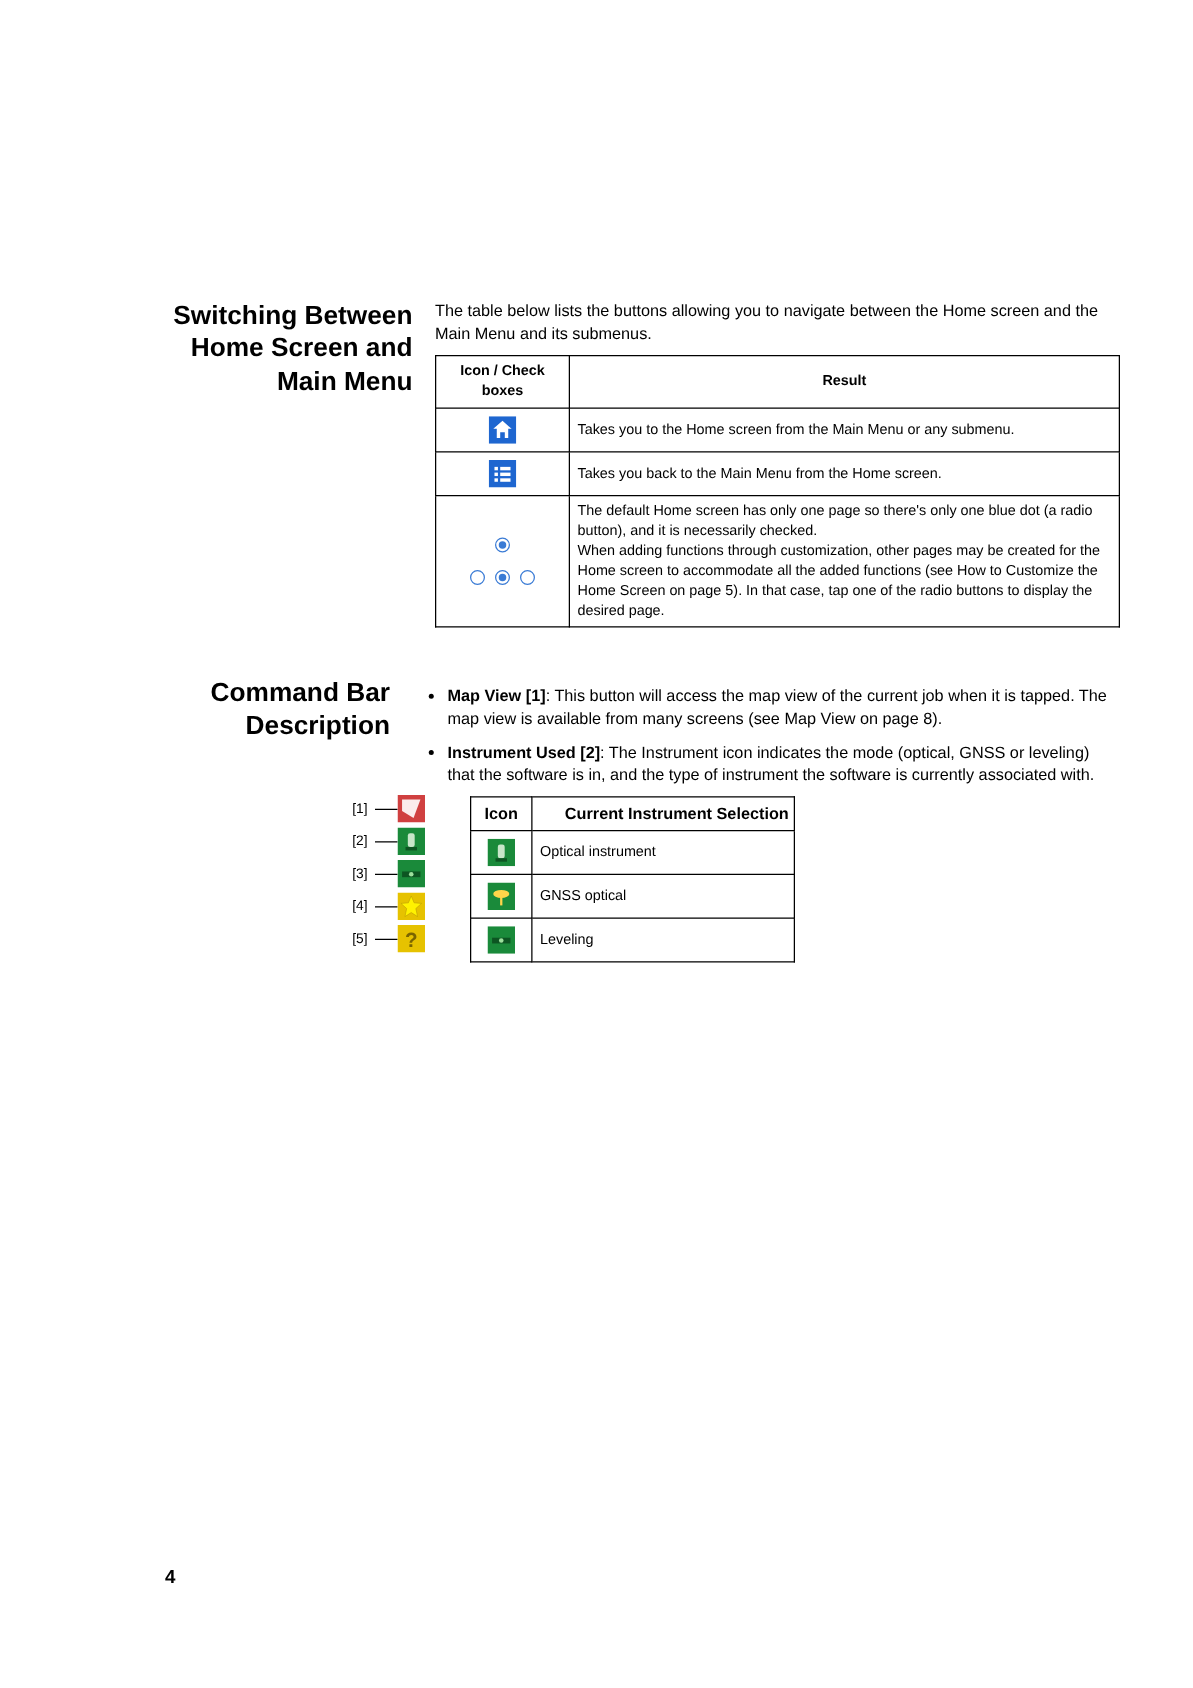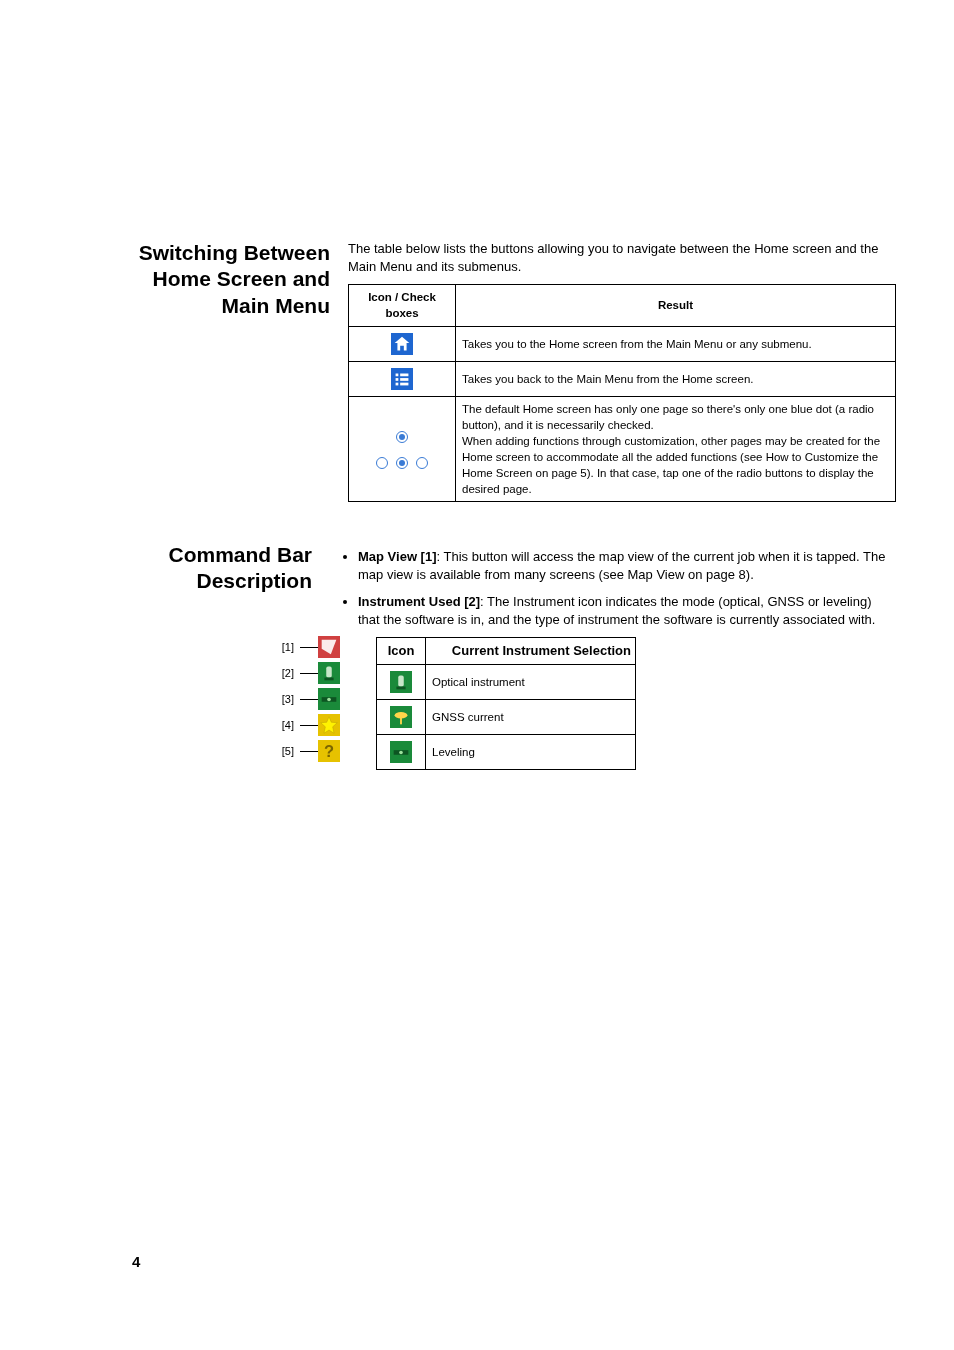--- a/index.html
+++ b/index.html
@@ -251,21 +251,21 @@
               <td>Optical instrument</td>
             </tr>
             <tr>
               <td class="icon-cell">
                 <svg class="icon-box" viewBox="0 0 24 24">
                       <rect width="24" height="24" fill="#1a8a3a"></rect>
                       <ellipse cx="12" cy="10" rx="7" ry="3.5" fill="#ffd54a"></ellipse>
                       <rect x="11" y="11" width="2" height="9" fill="#ffd54a"></rect>
                     </svg>
               </td>
-              <td>GNSS current</td>
+              <td>GNSS optical</td>
             </tr>
             <tr>
               <td class="icon-cell">
                 <svg class="icon-box" viewBox="0 0 24 24">
                       <rect width="24" height="24" fill="#1a8a3a"></rect>
                       <rect x="4" y="10" width="16" height="5" fill="#0d5522"></rect>
                       <circle cx="12" cy="12.5" r="2" fill="#9de09d"></circle>
                     </svg>
               </td>
               <td>Leveling</td>

